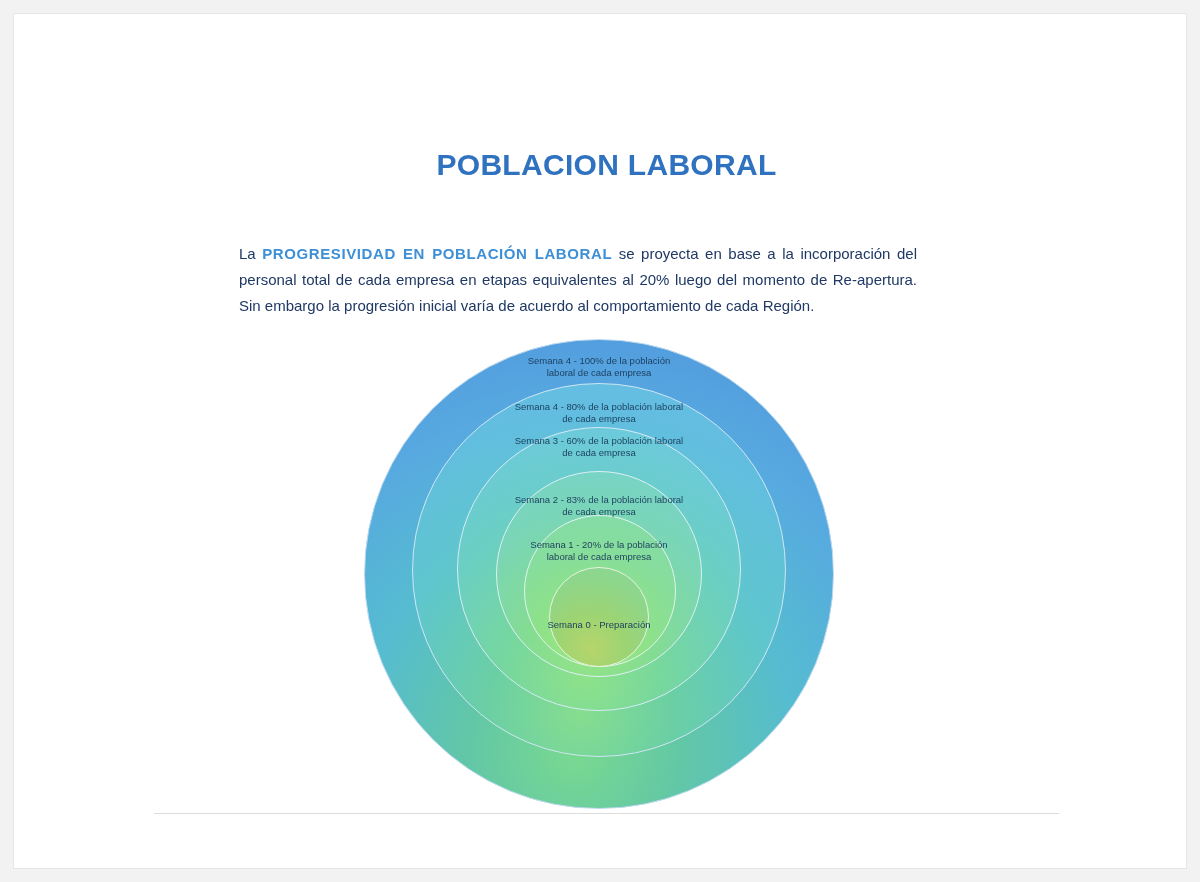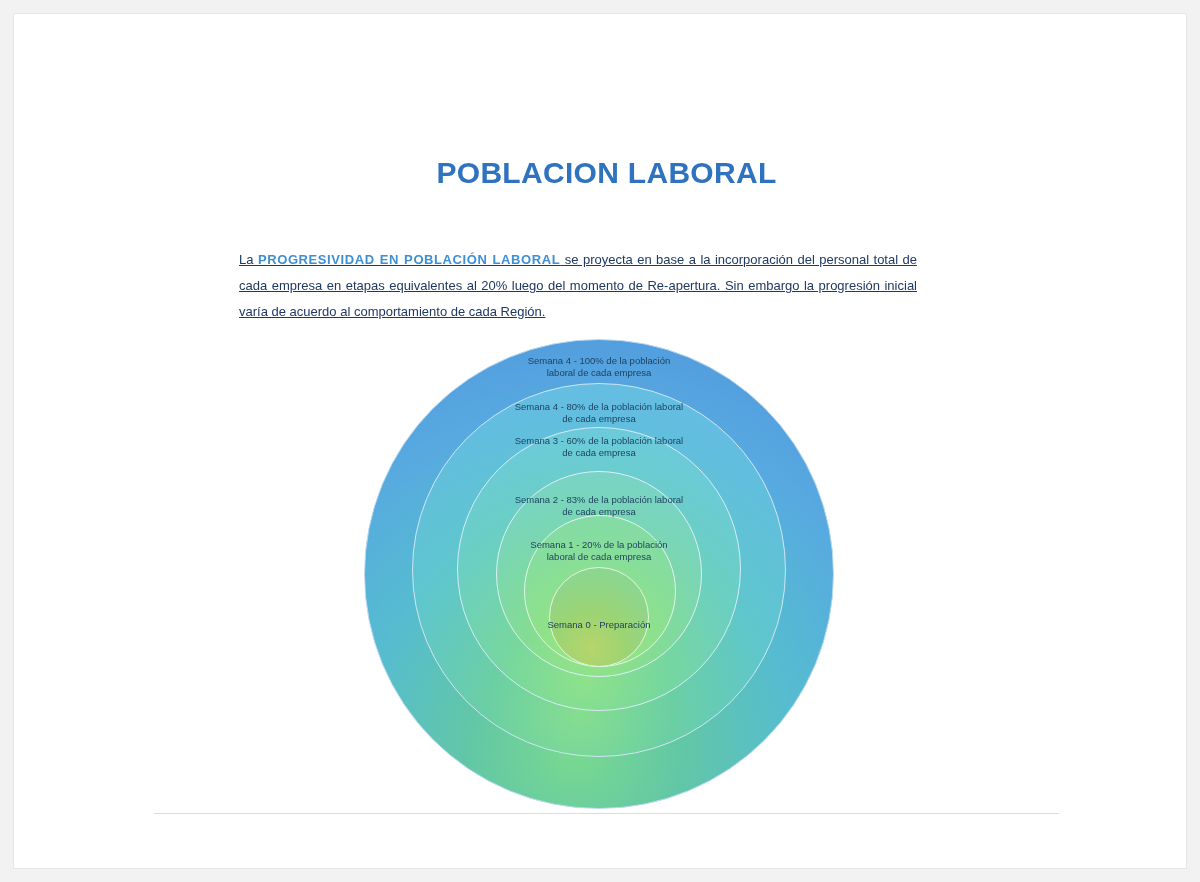--- a/index.html
+++ b/index.html
@@ -46,37 +46,36 @@
     width: 905px;
     text-align: center;
   }
   .title-line1 {
     font-size: 20px;
     font-weight: bold;
     color: #2f72bf;
     letter-spacing: 0.3px;
   }
   .title-line2 {
-    margin-top: 10px;
+    margin-top: 2px;
     font-size: 30px;
     font-weight: bold;
     color: #2f72bf;
     letter-spacing: 0.3px;
   }
   
   .paragraph {
     position: absolute;
     left: 85px;
-    top: 120px;
+    top: 112px;
     width: 678px;
-    font-size: 13px;
+    font-size: 15px;
     line-height: 26px;
     color: #1f3864;
     text-align: justify;
-    text-decoration: underline;
   }
   .paragraph .hl {
     color: #3d8fd6;
     font-weight: bold;
     letter-spacing: 0.6px;
   }
   
   #diagram {
     position: absolute;
     left: 210px;

